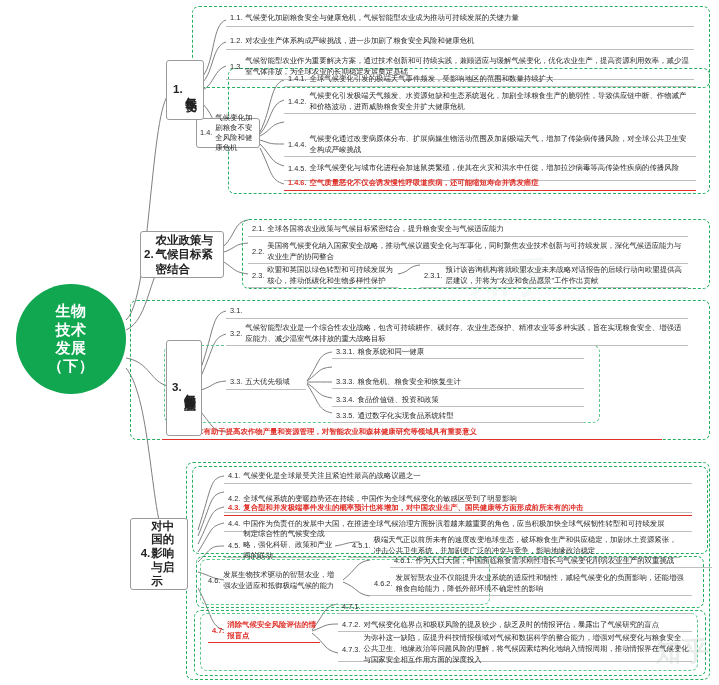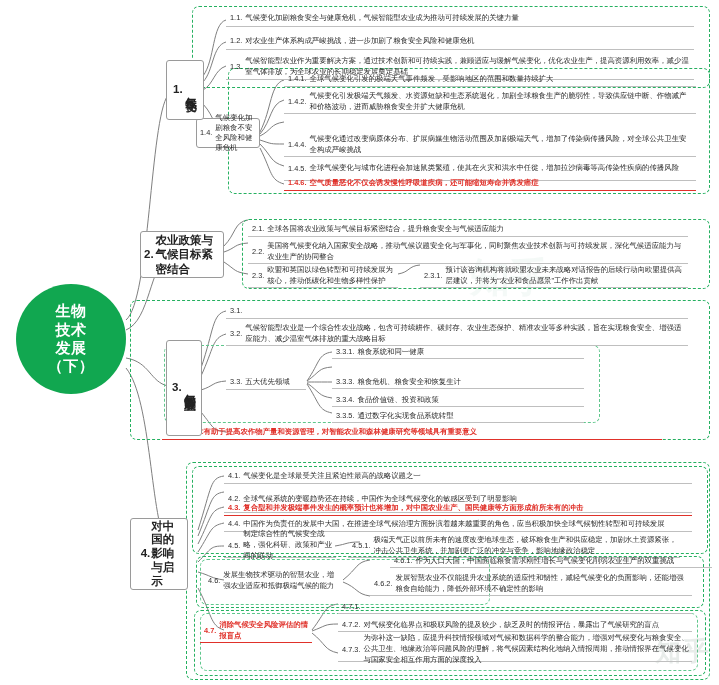--- a/index.html
+++ b/index.html
@@ -313,21 +313,21 @@
   </div>
   <div class="leaf" style="left:370px;top:554px;width:322px;height:14px;margin-left:20px;">
     <span class="idx">4.6.1.</span>
     <span class="txt">作为人口大国，中国面临粮食需求刚性增长与气候变化削弱农业生产的双重挑战</span>
   </div>
   <div class="leaf two" style="left:370px;top:572px;width:322px;height:24px;">
     <span class="idx">4.6.2.</span>
     <span class="txt">发展智慧农业不仅能提升农业系统的适应性和韧性，减轻气候变化的负面影响，还能增强粮食自给能力，降低外部环境不确定性的影响</span>
   </div>
 
-  <div class="leaf red two" style="left:200px;top:619px;width:112px;height:24px;">
+  <div class="leaf red two" style="left:208px;top:619px;width:112px;height:24px;">
     <span class="idx">4.7.</span>
     <span class="txt">消除气候安全风险评估的情报盲点</span>
   </div>
   <div class="leaf" style="left:338px;top:600px;width:354px;height:14px;">
     <span class="idx">4.7.1.</span>
   </div>
   <div class="leaf" style="left:338px;top:618px;width:354px;height:14px;">
     <span class="idx">4.7.2.</span>
     <span class="txt">对气候变化临界点和极联风险的提及较少，缺乏及时的情报评估，暴露出了气候研究的盲点</span>
   </div>

